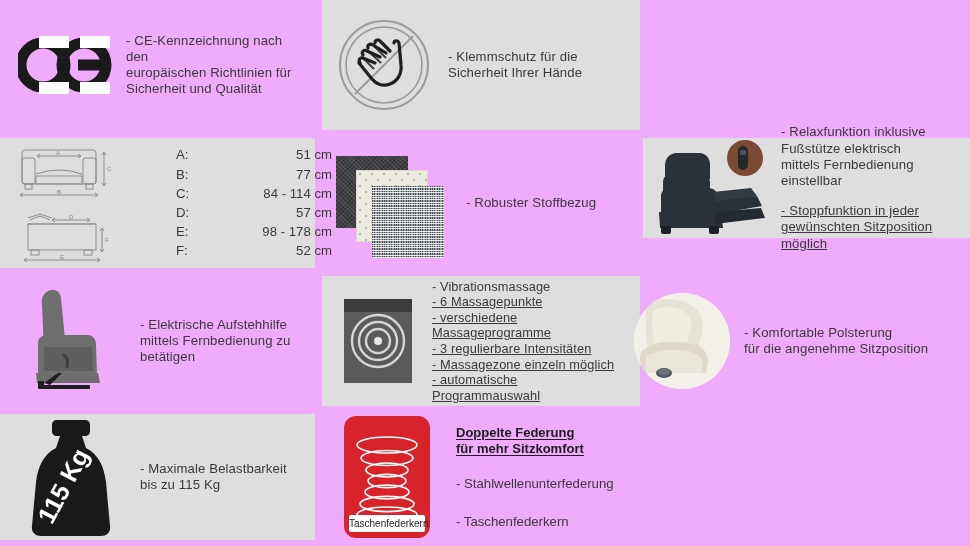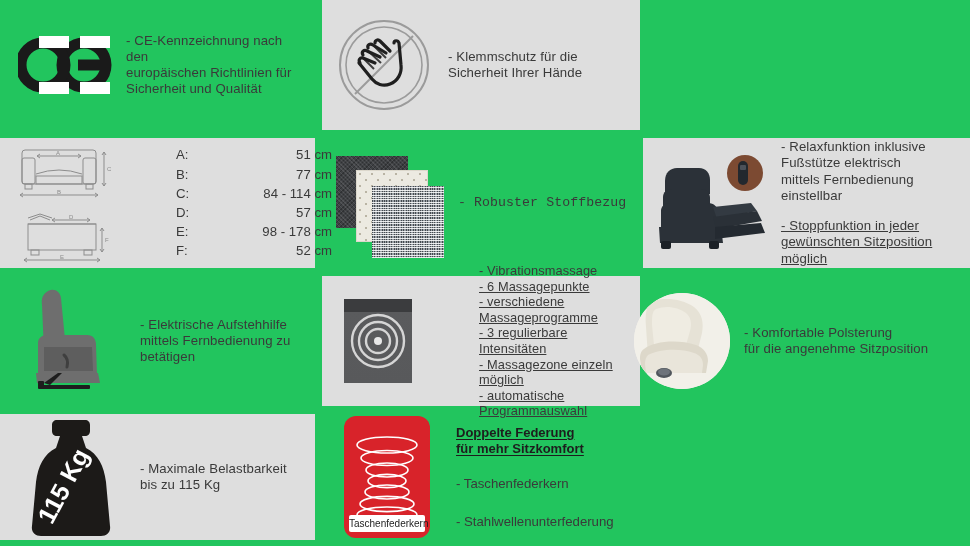--- a/index.html
+++ b/index.html
@@ -5,21 +5,21 @@
   * { box-sizing: border-box; margin: 0; padding: 0; }
   html, body {
     width: 970px; height: 546px;
     background: #ffffff;
     font-family: "Liberation Sans", sans-serif;
     overflow: hidden;
   }
   .sheet {
     position: relative;
     width: 970px; height: 546px;
-    background: #22c55e;
+    background: #f0abfc;
   }
   
   .cell {
     position: absolute;
     display: flex;
     align-items: center;
     background: transparent;
   }
   .cell.grey { background: #dedede; }
 
@@ -258,26 +258,26 @@
       </div>
     </div>
   </div>
 
   <div class="cell" style="left:322px;top:138px;width:318px;height:130px;">
     <div class="art swatches">
       <div class="sw sw1"></div>
       <div class="sw sw2"></div>
       <div class="sw sw3"></div>
     </div>
-    <div class="txt" style="padding-left:14px;font-family:Liberation Mono, monospace;">
+    <div class="txt" style="padding-left:22px;">
       <p>- Robuster Stoffbezug</p>
     </div>
   </div>
 
-  <div class="cell grey" style="left:643px;top:138px;width:327px;height:130px;">
+  <div class="cell grey" style="left:643px;top:138px;width:327px;height:100px;">
     <div class="art recliner-photo">
       <svg viewBox="0 0 118 104" width="118" height="104" aria-hidden="true">
         <g fill="#2b3138">
           <path d="M12 30c0-8 5-13 12-13h22c7 0 11 5 11 12v14H12Z"></path>
           <path d="M10 46c0-5 4-8 9-8h29c6 0 9 4 9 9v12H10Z"></path>
           <path d="M8 60c0-5 4-8 9-8h38c6 0 10 4 10 9l1 16H8Z"></path>
           <path d="M6 76h62l2 16H7Z"></path>
         </g>
         <path d="M60 56l38-4 6 8-40 8Z" fill="#333a42"></path>
         <path d="M60 66l44-6 5 10-46 8Z" fill="#2a3037"></path>
@@ -321,21 +321,21 @@
         </g>
       </svg>
     </div>
     <div class="txt" style="padding-left:22px;padding-right:10px;">
       <p>- Elektrische Aufstehhilfe
   mittels Fernbedienung zu
   betätigen</p>
     </div>
   </div>
 
-  <div class="cell grey" style="left:322px;top:276px;width:318px;height:130px;gap:47px;">
+  <div class="cell grey" style="left:322px;top:276px;width:318px;height:130px;">
     <div class="art massage-icon">
       <svg viewBox="0 0 60 60" width="60" height="60" aria-hidden="true">
         <g fill="none" stroke="#d5d5d5" stroke-width="2.4">
           <circle cx="30" cy="30" r="26"></circle>
           <circle cx="30" cy="30" r="19"></circle>
           <circle cx="30" cy="30" r="12"></circle>
         </g>
         <circle cx="30" cy="30" r="4" fill="#e8e8e8"></circle>
       </svg>
     </div>
@@ -395,18 +395,18 @@
             <ellipse cx="37" cy="69" rx="27" ry="7.6"></ellipse>
             <ellipse cx="37" cy="80" rx="30" ry="8"></ellipse>
           </g>
         </svg>
       </div>
       <div class="spring-label">Taschenfederkern</div>
     </div>
     <div class="spring-text" style="padding-left:26px;padding-right:6px;">
       <div class="spring-head">Doppelte Federung
 für mehr Sitzkomfort</div>
+      <div class="li">- Stahlwellenunterfederung</div>
       <div class="li">- Taschenfederkern</div>
-      <div class="li">- Stahlwellenunterfederung</div>
     </div>
   </div>
 
 </div>
 
 </body></html>

